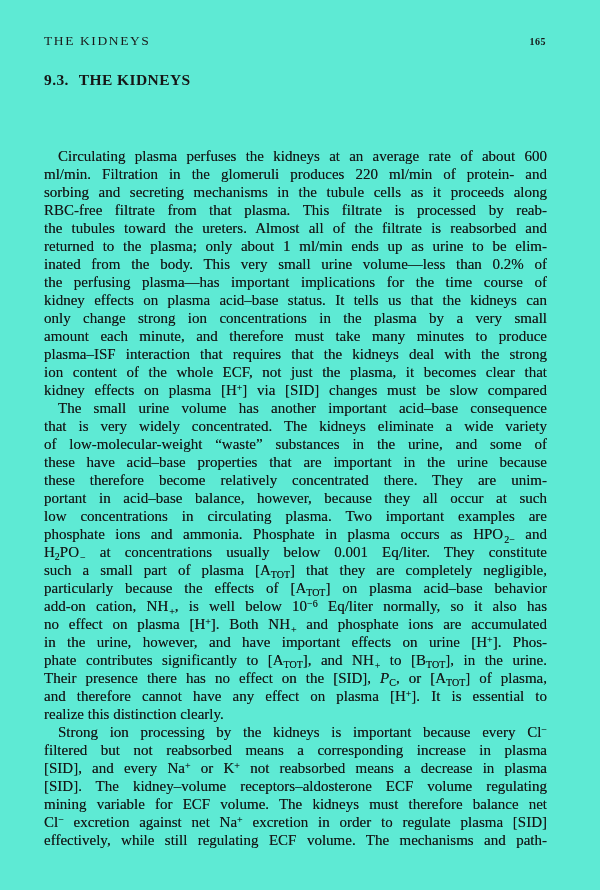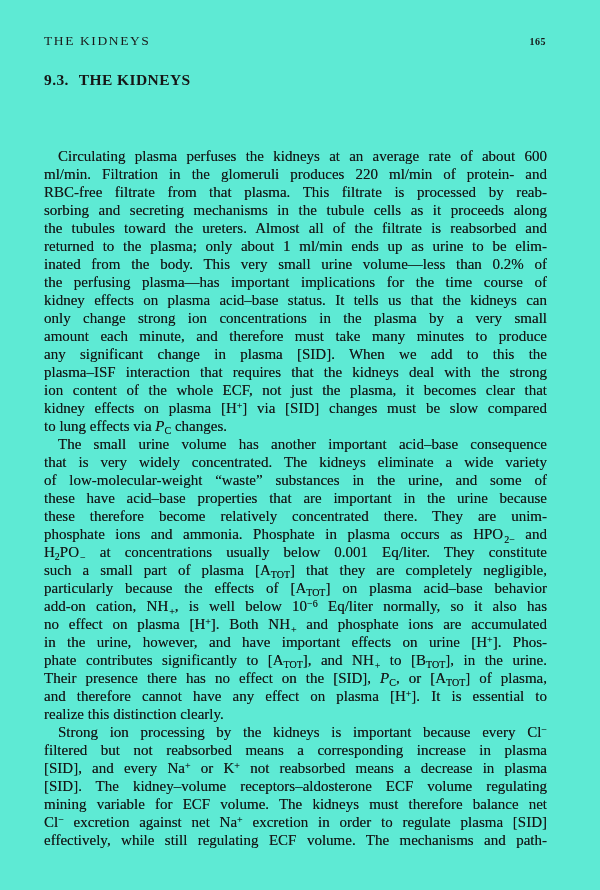--- a/index.html
+++ b/index.html
@@ -96,41 +96,41 @@
   </div>
 
   <div class="section-heading">
     <span class="h-num">9.3.</span><span>THE KIDNEYS</span>
   </div>
 
   <div class="body-text" id="body-text">
       <div>
         <div class="line first">Circulating plasma perfuses the kidneys at an average rate of about 600</div>
         <div class="line">ml/min. Filtration in the glomeruli produces 220 ml/min of protein- and</div>
+        <div class="line">sorbing and secreting mechanisms in the tubule cells as it proceeds along</div>
         <div class="line">RBC-free filtrate from that plasma. This filtrate is processed by reab-</div>
-        <div class="line">sorbing and secreting mechanisms in the tubule cells as it proceeds along</div>
         <div class="line">the tubules toward the ureters. Almost all of the filtrate is reabsorbed and</div>
         <div class="line">returned to the plasma; only about 1 ml/min ends up as urine to be elim-</div>
         <div class="line">inated from the body. This very small urine volume—less than 0.2% of</div>
         <div class="line">the perfusing plasma—has important implications for the time course of</div>
         <div class="line">kidney effects on plasma acid–base status. It tells us that the kidneys can</div>
         <div class="line">only change strong ion concentrations in the plasma by a very small</div>
         <div class="line">amount each minute, and therefore must take many minutes to produce</div>
-        <div class="line">any significant change in plasma [SID]. When we add to this the</div>
         <div class="line">plasma–ISF interaction that requires that the kidneys deal with the strong</div>
         <div class="line">ion content of the whole ECF, not just the plasma, it becomes clear that</div>
         <div class="line">kidney effects on plasma [H<sup>+</sup>] via [SID] changes must be slow compared</div>
-        <div class="line last">to lung effects via <i>P</i><sub>C</sub> changes.</div>
       </div>
       <div>
         <div class="line first">The small urine volume has another important acid–base consequence</div>
         <div class="line">that is very widely concentrated. The kidneys eliminate a wide variety</div>
         <div class="line">of low-molecular-weight “waste” substances in the urine, and some of</div>
         <div class="line">these have acid–base properties that are important in the urine because</div>
         <div class="line">these therefore become relatively concentrated there. They are unim-</div>
+        <div class="line">portant in acid–base balance, however, because they all occur at such</div>
+        <div class="line">low concentrations in circulating plasma. Two important examples are</div>
         <div class="line">phosphate ions and ammonia. Phosphate in plasma occurs as HPO<span class="ss">
             <span class="ss-t">2−</span>
           </span> and</div>
         <div class="line">H<sub>2</sub>PO<span class="ss">
             <span class="ss-t">−</span>
           </span> at concentrations usually below 0.001 Eq/liter. They constitute</div>
         <div class="line">such a small part of plasma [A<sub>TOT</sub>] that they are completely negligible,</div>
         <div class="line">particularly because the effects of [A<sub>TOT</sub>] on plasma acid–base behavior</div>
         <div class="line">add-on cation, NH<span class="ss">
             <span class="ss-t">+</span>

